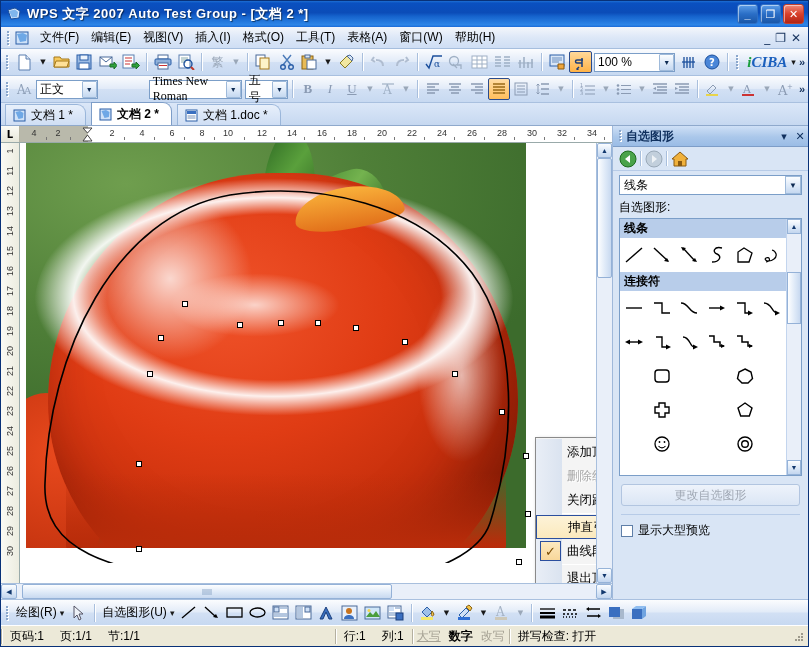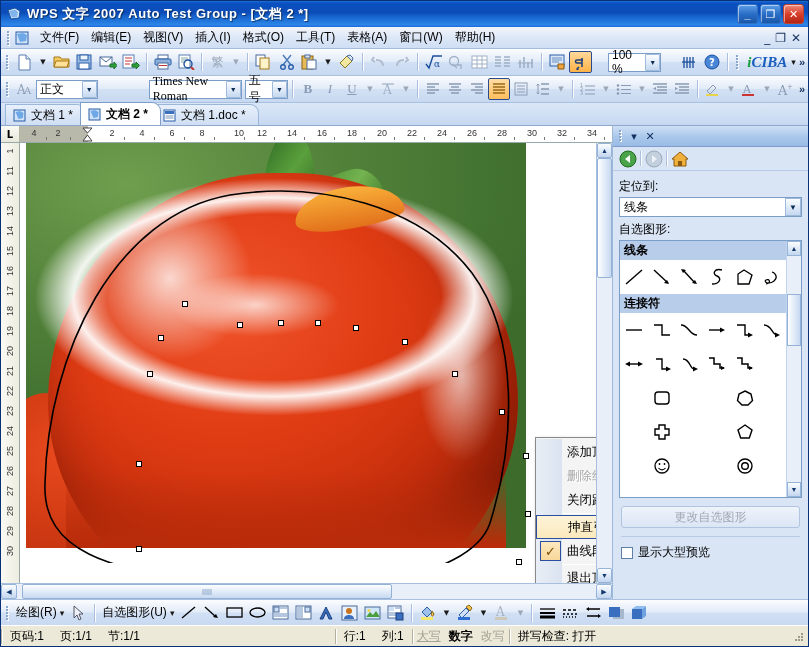--- a/index.html
+++ b/index.html
@@ -119,20 +119,21 @@
     color:#8b9bb3;font-size:13px;
   }
   .fbtn.sel{background:linear-gradient(to bottom,#ffdda6,#ffbe5c);border:1px solid #2a4b8d;}
 
   
   .tabstrip{
     flex:0 0 23px;height:23px;
     background:linear-gradient(to bottom,#dbe7f8,#c6d8f0);
     display:flex;align-items:flex-end;padding-left:4px;
     border-bottom:1px solid #8fa9cc;
+    gap:11px;
   }
   .dtab{
     height:21px;display:flex;align-items:center;gap:4px;
     padding:0 12px 0 6px;font-size:12px;
     background:linear-gradient(to bottom,#e8f0fb,#cfdef4);
     border:1px solid #9ab6da;border-bottom:none;
     border-radius:0 9px 0 0;margin-right:-6px;
     color:#000;position:relative;
   }
   .dtab.active{
@@ -535,21 +536,21 @@
           <rect x="1" y="1" width="14" height="11" fill="#d9e6f6" stroke="#2b5fa8"></rect>
           <path d="M3 4h10M3 6h10M3 8h7" stroke="#6b8fc0"></path>
           <path d="M9 10h6v5H9z" fill="#f0a63c" stroke="#8a5a10"></path>
         </svg>
     </span>
     <span class="tbtn sel">
       <svg width="15" height="15" viewBox="0 0 15 15">
           <path d="M4 8h5M4 8c-2 0-2-3 0-3h6M9 3v9M6 12l-2 2 2 2" fill="none" stroke="#1b3f7c" stroke-width="1.5"></path>
         </svg>
     </span>
-    <span class="combo zoomcombo" style="margin:0 16px;">
+    <span class="combo zoomcombo" style="margin:0 2px;">
       <span class="zv">100 %</span>
       <span class="cb-arrow">▼</span>
     </span>
     <span class="tbtn">
       <svg width="17" height="15" viewBox="0 0 17 15">
           <path d="M4 2v11M7 2v11M10 2v11M13 2v11" stroke="#1b4f9c" stroke-width="1.3"></path>
           <path d="M2 7h13" stroke="#1b4f9c" stroke-width="1.3"></path>
         </svg>
     </span>
     <span class="tbtn">
@@ -773,21 +774,21 @@
             <span class="hr-num" style="left: 38px;">2</span>
             <span class="hr-tick" style="left: 50px;"></span>
             <span class="hr-num" style="left: 92px;">2</span>
             <span class="hr-tick" style="left: 104px;"></span>
             <span class="hr-num" style="left: 122px;">4</span>
             <span class="hr-tick" style="left: 134px;"></span>
             <span class="hr-num" style="left: 152px;">6</span>
             <span class="hr-tick" style="left: 164px;"></span>
             <span class="hr-num" style="left: 182px;">8</span>
             <span class="hr-tick" style="left: 194px;"></span>
-            <span class="hr-num" style="left: 219px;">10</span>
+            <span class="hr-num" style="left: 208px;">10</span>
             <span class="hr-tick" style="left: 224px;"></span>
             <span class="hr-num" style="left: 242px;">12</span>
             <span class="hr-tick" style="left: 254px;"></span>
             <span class="hr-num" style="left: 272px;">14</span>
             <span class="hr-tick" style="left: 284px;"></span>
             <span class="hr-num" style="left: 302px;">16</span>
             <span class="hr-tick" style="left: 314px;"></span>
             <span class="hr-num" style="left: 332px;">18</span>
             <span class="hr-tick" style="left: 344px;"></span>
             <span class="hr-num" style="left: 362px;">20</span>
@@ -925,20 +926,21 @@
     </div>
 
     <div class="taskpane">
       <div class="tp-title">
         <span class="grip" style="height:14px;">
             <i></i>
             <i></i>
             <i></i>
             <i></i>
           </span>
+        <span class="t">自选图形</span>
         <span class="b">▾</span>
         <span class="b">✕</span>
       </div>
 
       <div class="tp-nav">
         <span class="navbtn">
           <svg width="18" height="18" viewBox="0 0 18 18">
               <circle cx="9" cy="9" r="8" fill="#4aa34a" stroke="#1e6b1e"></circle>
               <path d="M11 5L6 9l5 4z" fill="#fff"></path>
             </svg>
@@ -953,21 +955,20 @@
         <span class="navsep"></span>
         <span class="navbtn">
           <svg width="18" height="18" viewBox="0 0 18 18">
               <path d="M9 2L1 9h2v7h12V9h2z" fill="#f0b13c" stroke="#8a5a10"></path>
               <rect x="7" y="11" width="4" height="5" fill="#8a5a10"></rect>
             </svg>
         </span>
       </div>
 
       <div class="tp-body">
-        <div class="tp-label">定位到:</div>
         <div class="tp-combo">
           <span>线条</span>
           <span class="cb-arrow">▼</span>
         </div>
         <div class="tp-label">自选图形:</div>
 
         <div class="shapelist">
           <div class="sl-inner">
             <div class="sl-head">线条</div>
             <div class="sl-row">

